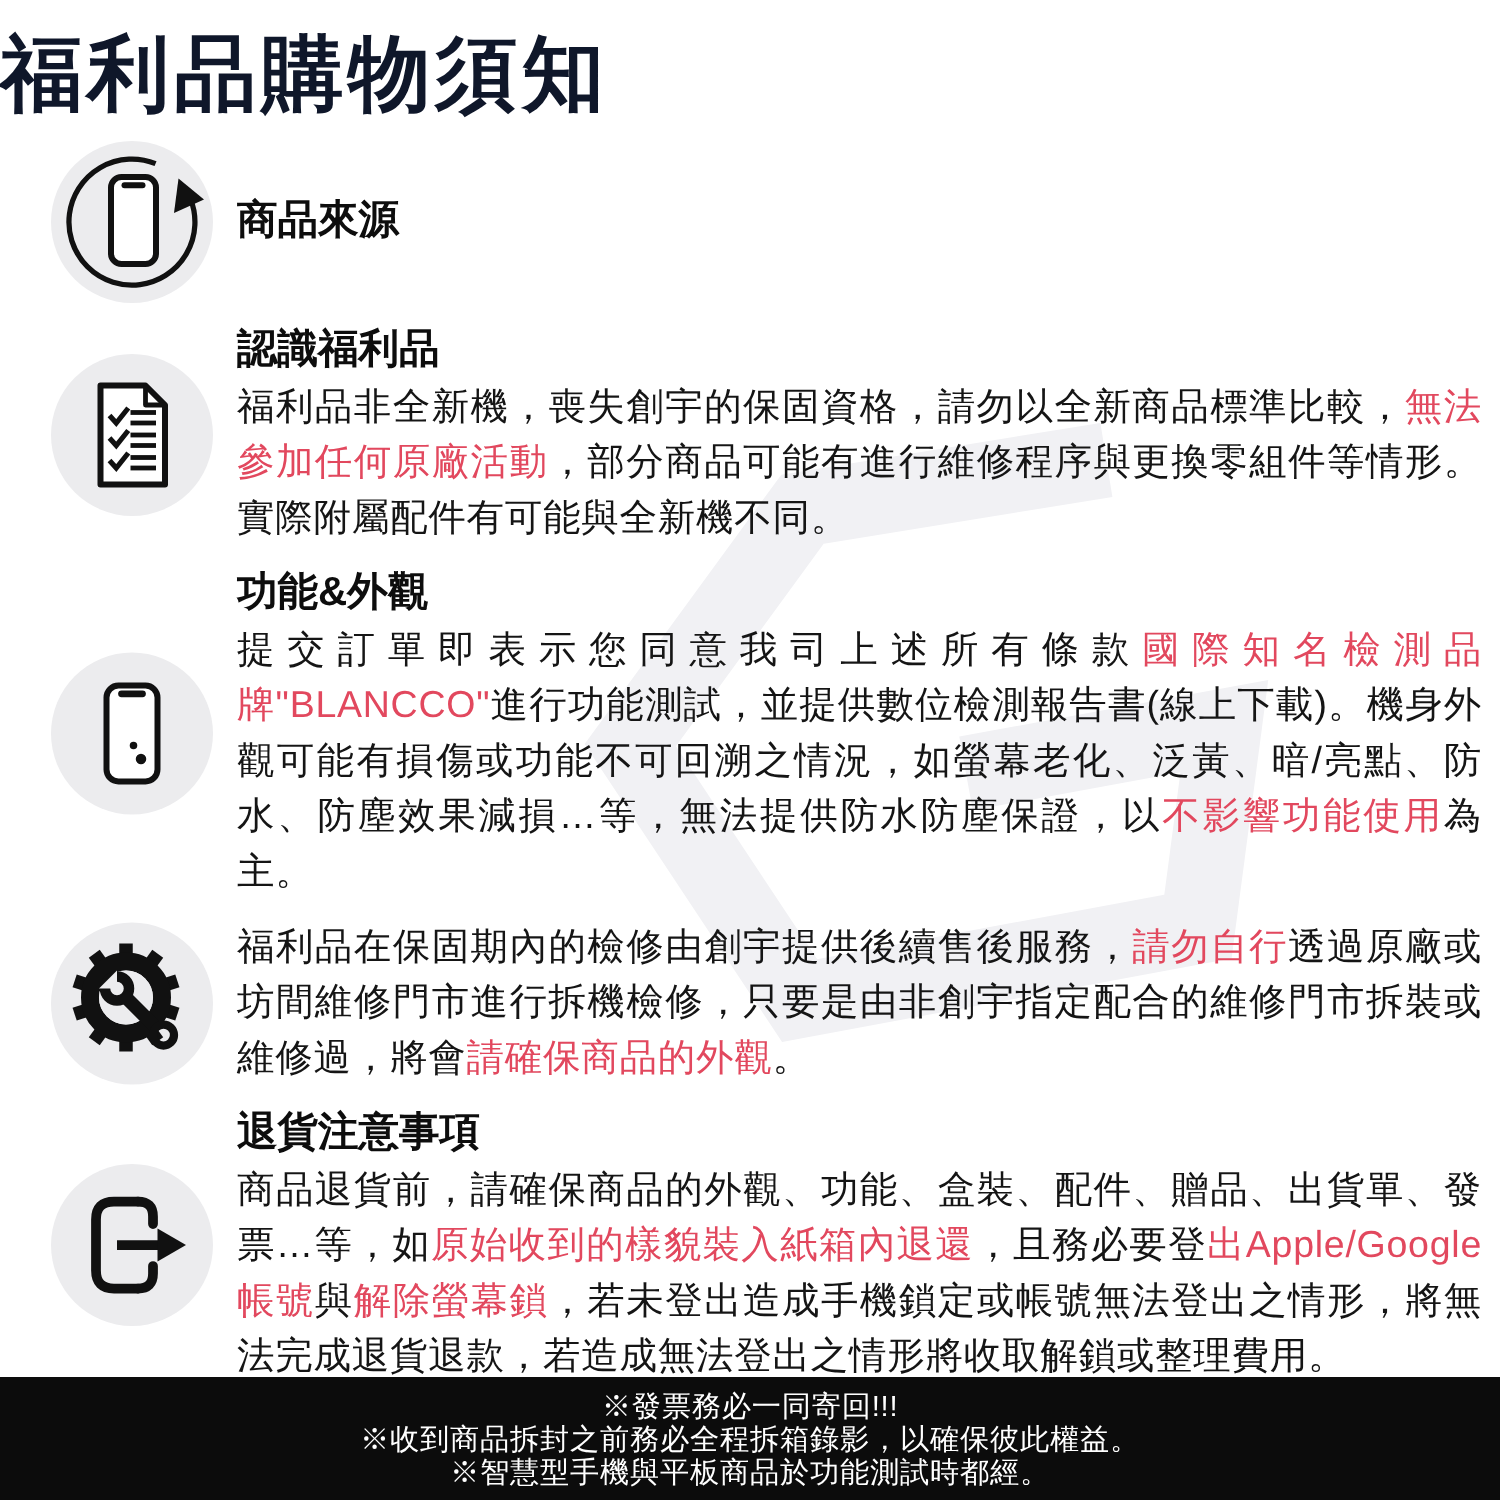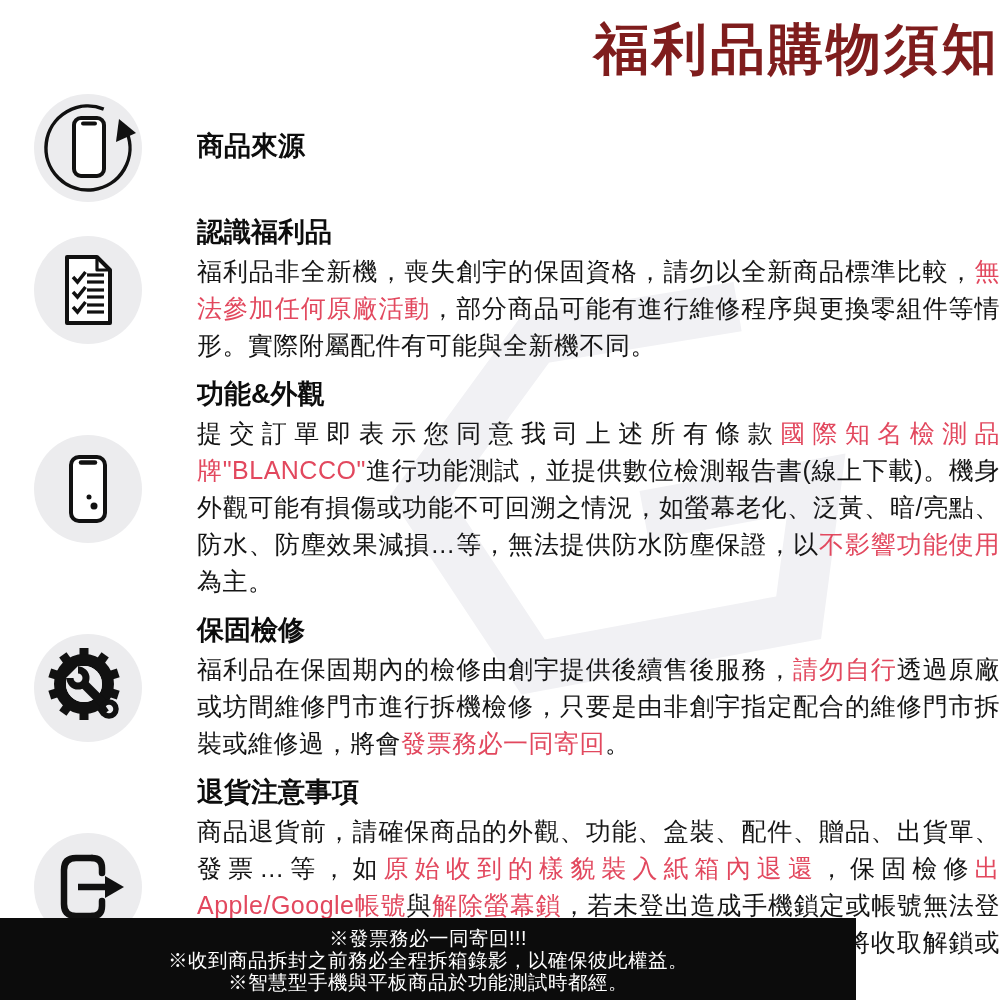--- a/index.html
+++ b/index.html
@@ -3,40 +3,40 @@
 <meta charset="utf-8">
 <style>
   html,body{margin:0;padding:0;}
   body{
     width:1000px;height:1000px;position:relative;overflow:hidden;
     background:#ffffff;color:var(--text,#151515);
     font-family:"Liberation Sans",sans-serif;
   }
   .watermark{position:absolute;left:275px;top:295px;width:650px;height:460px;z-index:0;transform:rotate(-12deg);}
   .title{
-    position:relative;z-index:1;text-align:right;margin:0;padding-top:18px;
-    font-size:55px;font-weight:700;letter-spacing:3px;line-height:62px;color:#7f1d1d;
+    position:relative;z-index:1;text-align:left;margin:0;padding-top:18px;
+    font-size:55px;font-weight:700;letter-spacing:3px;line-height:62px;color:#0f172a;
   }
   .sections{position:absolute;top:94px;left:0;width:1000px;z-index:1;}
-  .section{display:flex;align-items:center;margin-bottom:13px;gap:39px;}
+  .section{display:flex;align-items:center;margin-bottom:13px;}
   .icon-circle{
     flex:0 0 108px;width:108px;height:108px;border-radius:50%;
     background:var(--icon-bg,#ececee);margin-left:34px;
     display:flex;align-items:center;justify-content:center;
   }
   .icon-circle svg{width:108px;height:108px;display:block;}
   .section-content{margin-left:16px;width:830px;}
   .section-heading{font-size:27px;line-height:35px;font-weight:700;margin:0 0 3px 0;color:#0d0d0d;}
   .section-body{
     font-size:25px;line-height:37px;margin:0;text-align:justify;
     letter-spacing:0.5px;color:var(--text,#151515);
   }
   .section-body .red{color:var(--red,#e2485e);}
   .footer{
-    position:absolute;left:0;bottom:0;width:856px;height:82px;box-sizing:border-box;
+    position:absolute;left:0;bottom:0;width:1000px;height:82px;box-sizing:border-box;
     background:var(--footer-bg,#0c0c0c);color:#ffffff;z-index:2;
     text-align:center;padding-top:9px;
   }
   .footer-line{font-size:19.5px;line-height:22px;letter-spacing:0.5px;}
 </style>
 </head>
 <body style="--red: #e2485e; --text: #151515; --icon-bg: #ececee; --footer-bg: #0c0c0c;">
 
 <svg class="watermark" viewBox="0 0 640 460" aria-hidden="true">
   <path d="M 500 45 L 295 35 L 150 165 L 225 355 L 495 362 L 540 235 L 365 230" fill="none" stroke="#f1f1f4" stroke-width="50" stroke-linejoin="miter"></path>
@@ -113,38 +113,37 @@
     </g>
     <circle cx="50" cy="50" r="24" fill="none" stroke="#111" stroke-width="12"></circle>
     <circle cx="50" cy="50" r="18" fill="#ececee"></circle>
     <circle cx="44" cy="44" r="8" fill="none" stroke="#111" stroke-width="7"></circle>
     <polygon points="44,44 32,44 44,32" fill="#ececee"></polygon>
     <line x1="48" y1="48" x2="71" y2="71" stroke="#111" stroke-width="9"></line>
     <circle cx="75" cy="75" r="7" fill="none" stroke="#111" stroke-width="5.5"></circle>
   </svg>
       </div>
     <div class="section-content">
-      <h2 class="section-heading">保固檢修</h2>
-      <p class="section-body"><span>福利品在保固期內的檢修由創宇提供後續售後服務，</span><span class="red">請勿自行</span><span>透過原廠或坊間維修門市進行拆機檢修，只要是由非創宇指定配合的維修門市拆裝或維修過，將會</span><span class="red">發票務必一同寄回</span><span>。</span></p>
+      <p class="section-body"><span>福利品在保固期內的檢修由創宇提供後續售後服務，</span><span class="red">請勿自行</span><span>透過原廠或坊間維修門市進行拆機檢修，只要是由非創宇指定配合的維修門市拆裝或維修過，將會</span><span class="red">請確保商品的外觀</span><span>。</span></p>
     </div>
   </div>
 
   <div class="section">
     <div class="icon-circle">
         <svg viewBox="0 0 108 108">
     <path d="M 58 25 H 42 Q 30 25 30 37 V 71 Q 30 83 42 83 H 58" fill="none" stroke="#111" stroke-width="6.5" stroke-linecap="round"></path>
     <path d="M 58 25 Q 68 25 68 35 V 40" fill="none" stroke="#111" stroke-width="6.5" stroke-linecap="round"></path>
     <path d="M 68 68 V 73 Q 68 83 58 83" fill="none" stroke="#111" stroke-width="6.5" stroke-linecap="round"></path>
     <line x1="44" y1="54" x2="74" y2="54" stroke="#111" stroke-width="6.5"></line>
     <polygon points="71,43 90,54 71,65" fill="#111"></polygon>
   </svg>
       </div>
     <div class="section-content">
       <h2 class="section-heading">退貨注意事項</h2>
-      <p class="section-body"><span>商品退貨前，請確保商品的外觀、功能、盒裝、配件、贈品、出貨單、發票…等，如</span><span class="red">原始收到的樣貌裝入紙箱內退還</span><span>，保固檢修</span><span class="red">出Apple/Google帳號</span><span>與</span><span class="red">解除螢幕鎖</span><span>，若未登出造成手機鎖定或帳號無法登出之情形，將無法完成退貨退款，若造成無法登出之情形將收取解鎖或整理費用。</span></p>
+      <p class="section-body"><span>商品退貨前，請確保商品的外觀、功能、盒裝、配件、贈品、出貨單、發票…等，如</span><span class="red">原始收到的樣貌裝入紙箱內退還</span><span>，且務必要登</span><span class="red">出Apple/Google帳號</span><span>與</span><span class="red">解除螢幕鎖</span><span>，若未登出造成手機鎖定或帳號無法登出之情形，將無法完成退貨退款，若造成無法登出之情形將收取解鎖或整理費用。</span></p>
     </div>
   </div>
 </div>
 
 <div class="footer">
   <div class="footer-line">※發票務必一同寄回!!!</div>
   <div class="footer-line">※收到商品拆封之前務必全程拆箱錄影，以確保彼此權益。</div>
   <div class="footer-line">※智慧型手機與平板商品於功能測試時都經。</div>
 </div>
 

